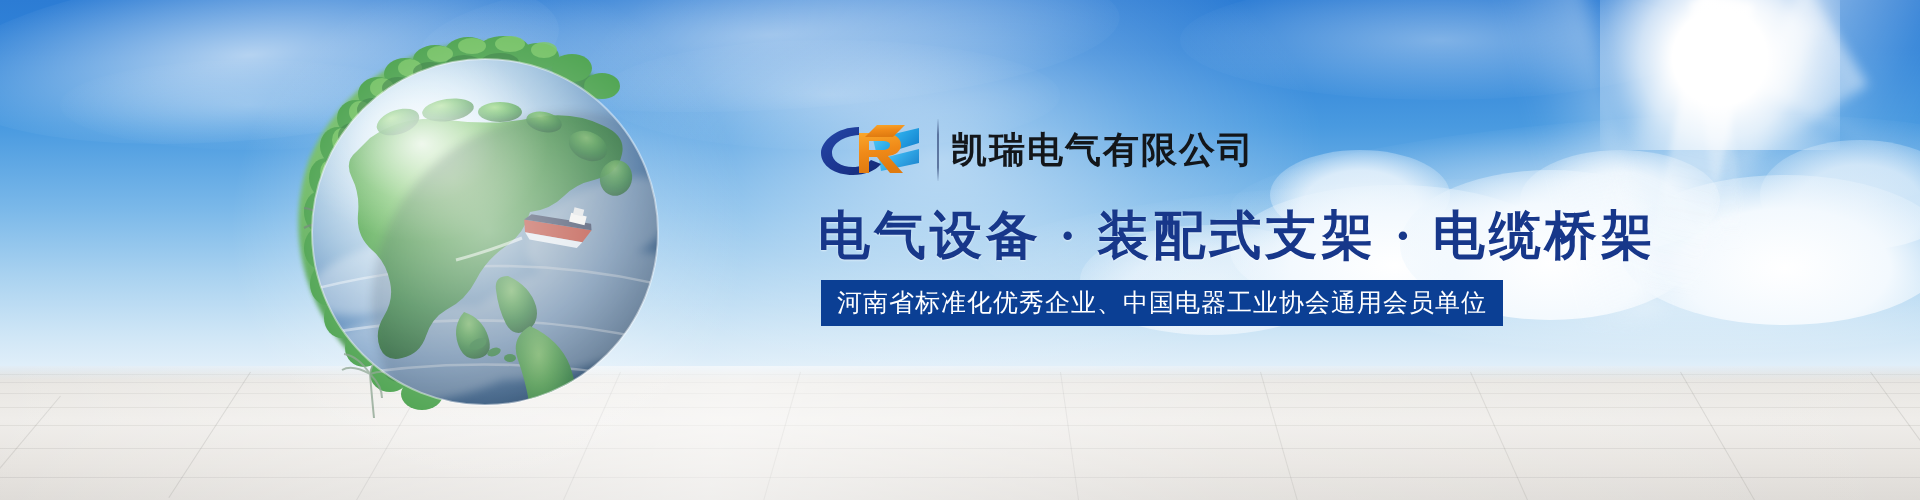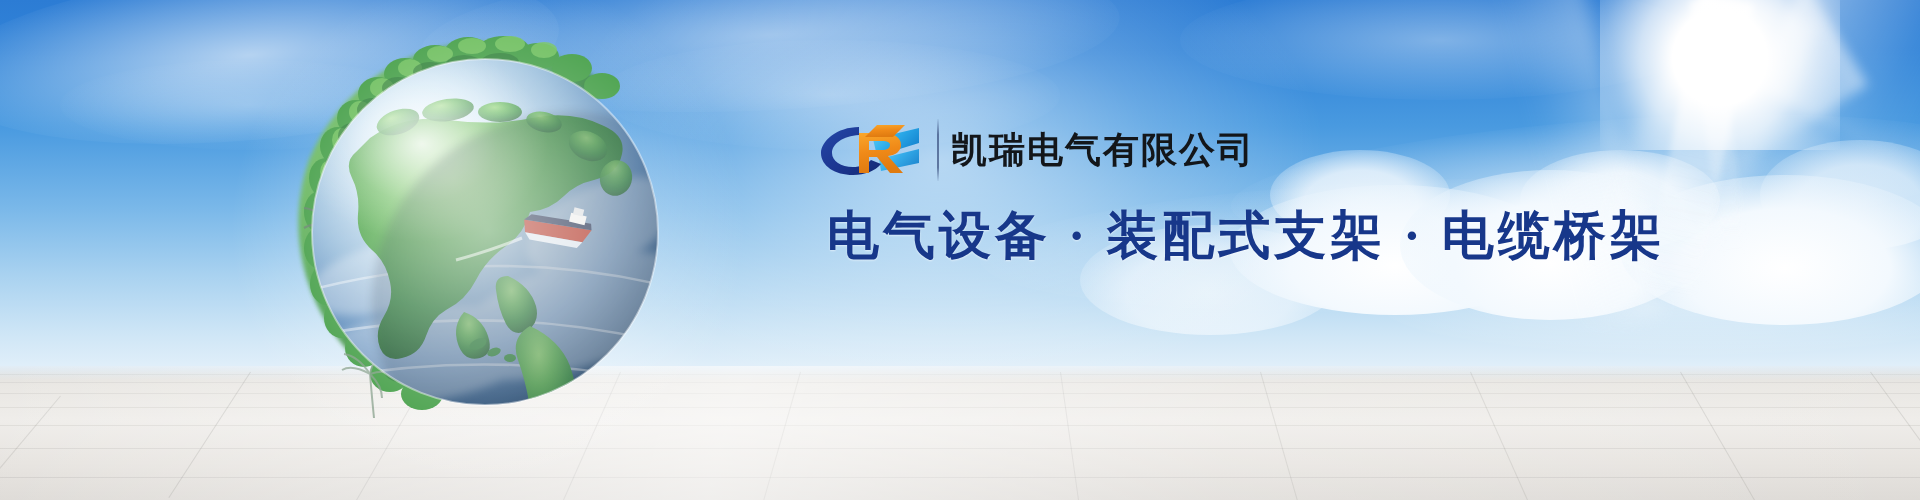--- a/index.html
+++ b/index.html
@@ -129,21 +129,21 @@
     font-size:36px; font-weight:700; color:#13161a;
     letter-spacing:2px; line-height:40px; white-space:nowrap;
   }
   .en-name {
     font-family:"Liberation Sans",sans-serif;
     font-size:18.5px; font-weight:400; color:#1d2329;
     letter-spacing:.4px; line-height:22px; margin-top:3px; white-space:nowrap;
   }
 
   .slogan {
-    margin-top:18px; margin-left:12px;
+    margin-top:18px; margin-left:3px;
     font-family:"Liberation Serif","DejaVu Serif",serif;
     font-size:52px; font-weight:700; color:#17378a;
     letter-spacing:4px; line-height:60px; white-space:nowrap;
     text-shadow:0 1px 2px rgba(255,255,255,.55);
   }
 
   .badge {
     display:inline-block; margin-top:14px; margin-left:6px;
     background:#0b3f94; color:#ffffff;
     font-family:"Liberation Sans","DejaVu Sans",sans-serif;
@@ -430,15 +430,16 @@
 
       <div class="divider"></div>
 
       <div class="names">
         <div class="cn-name">凯瑞电气有限公司</div>
       </div>
     </div>
 
     <div class="slogan">电气设备 · 装配式支架 · 电缆桥架</div>
 
+    <div class="badge">河南省标准化优秀企业、中国电器工业协会通用会员单位</div>
   </div>
 
 </div>
 
 </body></html>

